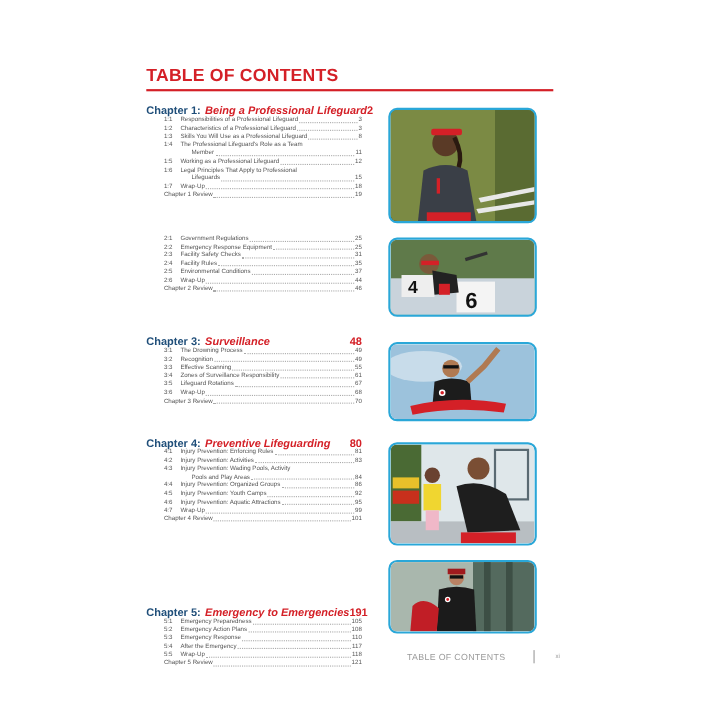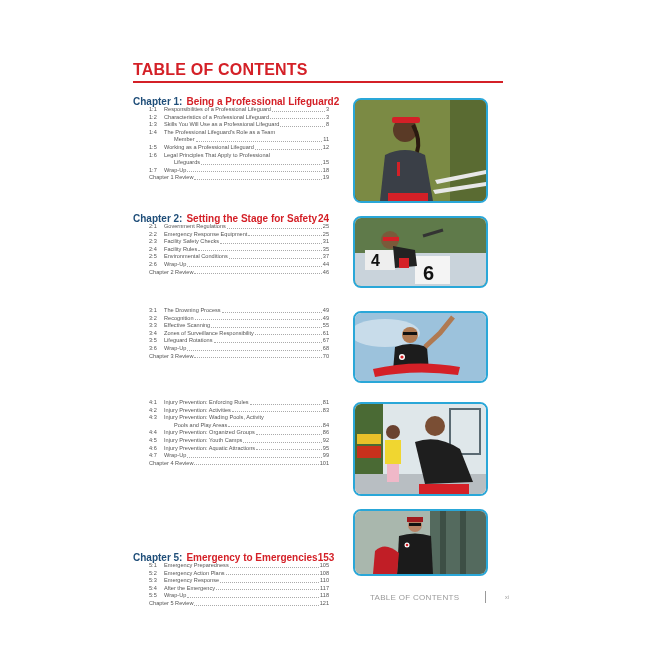--- a/index.html
+++ b/index.html
@@ -3,21 +3,21 @@
 <meta charset="utf-8">
 <style>
   html,body{margin:0;padding:0;background:#ffffff;}
   body{width:650px;height:650px;position:relative;overflow:hidden;font-family:"Liberation Sans",sans-serif;}
   .title{position:absolute;left:133px;top:61px;font-family:"Liberation Sans",sans-serif;font-weight:bold;font-size:16px;color:#d42027;letter-spacing:0.2px;}
   .rule{position:absolute;left:133px;top:81px;width:370px;height:2px;background:#d42027;}
   .toc{position:absolute;left:133px;top:95px;width:196px;}
   .chapter{position:absolute;left:0;width:196px;}
   .ch-head{display:flex;align-items:flex-end;font-size:10px;font-weight:bold;line-height:9px;}
   .ch-num{color:#1f4e79;white-space:nowrap;}
-  .ch-title{color:#d42027;margin-left:4px;flex:1;white-space:nowrap;}
+  .ch-title{color:#d42027;margin-left:4px;flex:1;white-space:nowrap;font-style:italic;}
   .ch-page{color:#d42027;text-align:right;}
   .entry{display:flex;font-size:5.6px;line-height:7.6px;color:#555;}
   .entry .num{width:15px;flex:0 0 15px;padding-left:16px;}
   .entry .txt{flex:1;display:flex;align-items:flex-end;min-width:0;}
   .entry .txt span.t{white-space:nowrap;}
   .entry .dots{flex:1;border-bottom:1px dotted #aaa;margin:0 1px 2px 1px;height:1px;}
   .entry .pg{text-align:right;}
   .entry.wrap .txt{display:block;}
   .cont{display:flex;font-size:5.6px;line-height:7.6px;color:#555;padding-left:41px;}
   .cont .dots{flex:1;border-bottom:1px dotted #aaa;margin:0 1px 2px 1px;}
@@ -101,25 +101,20 @@
         <span class="pg">18</span>
       </div>
     <div class="review">
         <span>Chapter 1 Review</span>
         <span class="dots"></span>
         <span>19</span>
       </div>
   </div>
 
   <div class="chapter" style="top:119px;">
-    <div class="ch-head">
-      <span class="ch-num">Chapter 2:</span>
-      <span class="ch-title">Setting the Stage for Safety</span>
-      <span class="ch-page">24</span>
-    </div>
     <div class="entry">
         <span class="num">2:1</span>
         <span class="txt">
           <span class="t">Government Regulations</span>
           <span class="dots"></span>
         </span>
         <span class="pg">25</span>
       </div>
     <div class="entry">
         <span class="num">2:2</span>
@@ -162,20 +157,25 @@
         <span class="pg">44</span>
       </div>
     <div class="review">
         <span>Chapter 2 Review</span>
         <span class="dots"></span>
         <span>46</span>
       </div>
   </div>
 
   <div class="chapter" style="top:212px;">
+    <div class="ch-head">
+      <span class="ch-num">Chapter 3:</span>
+      <span class="ch-title">Surveillance</span>
+      <span class="ch-page">48</span>
+    </div>
     <div class="entry">
         <span class="num">3:1</span>
         <span class="txt">
           <span class="t">The Drowning Process</span>
           <span class="dots"></span>
         </span>
         <span class="pg">49</span>
       </div>
     <div class="entry">
         <span class="num">3:2</span>
@@ -218,20 +218,25 @@
         <span class="pg">68</span>
       </div>
     <div class="review">
         <span>Chapter 3 Review</span>
         <span class="dots"></span>
         <span>70</span>
       </div>
   </div>
 
   <div class="chapter" style="top:304px;">
+    <div class="ch-head">
+      <span class="ch-num">Chapter 4:</span>
+      <span class="ch-title">Preventive Lifeguarding</span>
+      <span class="ch-page">80</span>
+    </div>
     <div class="entry">
         <span class="num">4:1</span>
         <span class="txt">
           <span class="t">Injury Prevention: Enforcing Rules</span>
           <span class="dots"></span>
         </span>
         <span class="pg">81</span>
       </div>
     <div class="entry">
         <span class="num">4:2</span>
@@ -286,21 +291,21 @@
         <span>Chapter 4 Review</span>
         <span class="dots"></span>
         <span>101</span>
       </div>
   </div>
 
   <div class="chapter" style="top:414px;margin-top:44px;">
     <div class="ch-head">
       <span class="ch-num">Chapter 5:</span>
       <span class="ch-title">Emergency to Emergencies</span>
-      <span class="ch-page">153</span>
+      <span class="ch-page">191</span>
     </div>
     <div class="entry">
         <span class="num">5:1</span>
         <span class="txt">
           <span class="t">Emergency Preparedness</span>
           <span class="dots"></span>
         </span>
         <span class="pg">105</span>
       </div>
     <div class="entry">

